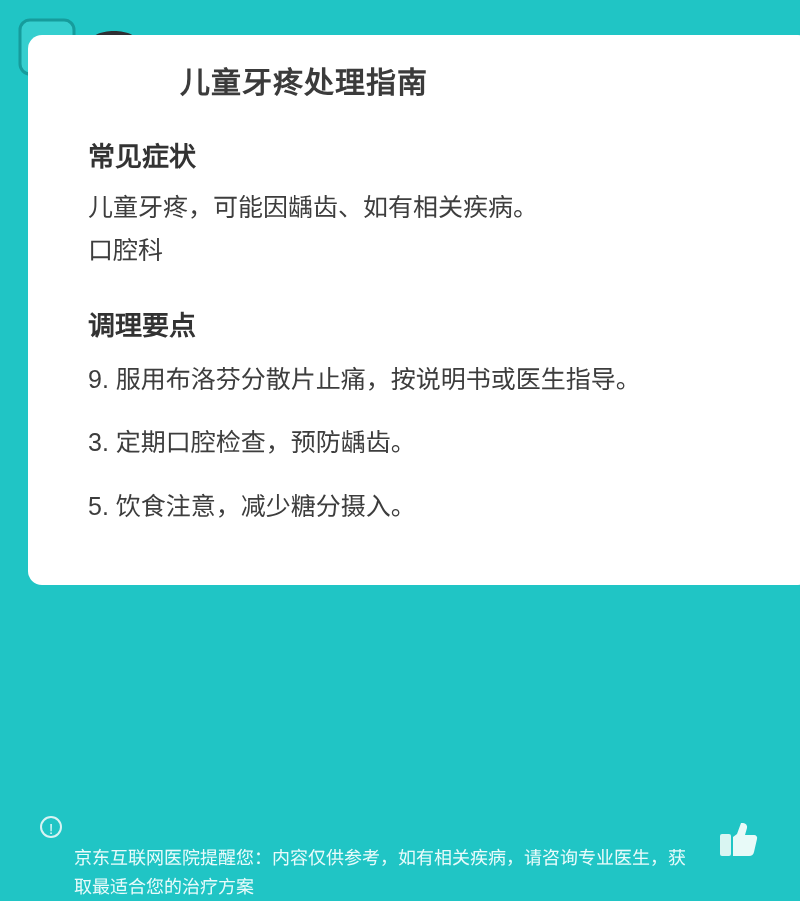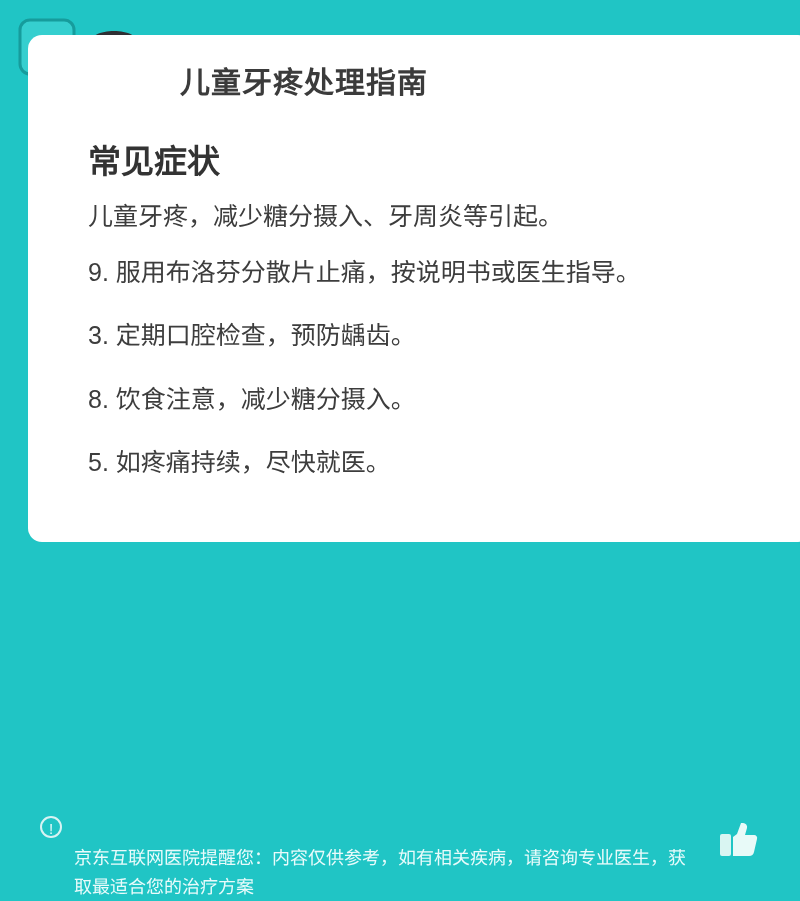--- a/index.html
+++ b/index.html
@@ -39,21 +39,21 @@
   .page-title {
     font-size: 30px;
     font-weight: bold;
     color: #3b3b3b;
     letter-spacing: 1px;
     margin: 4px 0 18px 120px;
     line-height: 1.2;
   }
 
   .section-heading {
-    font-size: 33px;
+    font-size: 27px;
     font-weight: bold;
     color: #333333;
     margin: 34px 0 14px 28px;
   }
 
   .section-text {
     font-size: 25px;
     color: #3d3d3d;
     margin: 0 0 4px 28px;
     line-height: 1.55;
@@ -127,29 +127,30 @@
   <rect x="99" y="38" width="17" height="12" rx="5" fill="none" stroke="#3a3a3a" stroke-width="2.5"></rect>
   <line x1="93" y1="43" x2="99" y2="43" stroke="#3a3a3a" stroke-width="2.5"></line>
   <path d="M86 74 l10 12 l10 -12" fill="none" stroke="#cfd8dc" stroke-width="3"></path>
 </svg>
 
 <div class="card">
 
   <h1 class="page-title">儿童牙疼处理指南</h1>
 
   <h2 class="section-heading">常见症状</h2>
-  <p class="section-text">儿童牙疼，减少糖分摄入、牙周炎等引起。</p>
+  <p class="section-text">儿童牙疼，可能因龋齿、如有相关疾病。</p>
 
+  <p class="section-text">口腔科</p>
 
+  <h2 class="section-heading">调理要点</h2>
 
   <ul class="tips-list">
     <li>9. 服用布洛芬分散片止痛，按说明书或医生指导。</li>
     <li>3. 定期口腔检查，预防龋齿。</li>
-    <li>8. 饮食注意，减少糖分摄入。</li>
-    <li>5. 如疼痛持续，尽快就医。</li>
+    <li>5. 饮食注意，减少糖分摄入。</li>
   </ul>
 
 </div>
 
 <div class="footer">
   <div class="footer-icon">!</div>
   <div class="footer-text">京东互联网医院提醒您：内容仅供参考，如有相关疾病，请咨询专业医生，获取最适合您的治疗方案</div>
   <svg class="thumb-icon" viewBox="0 0 42 42" xmlns="http://www.w3.org/2000/svg">
     <rect x="2" y="16" width="11" height="22" rx="2" fill="#d9f5f2"></rect>
     <path d="M15 38 h16 a5 5 0 0 0 5 -4 l3 -13 a3 3 0 0 0 -3 -4 h-9 l2 -7 a4 4 0 0 0 -4 -5 l-2 0 l-4 11 l-4 3 z" fill="#e8faf8"></path>

